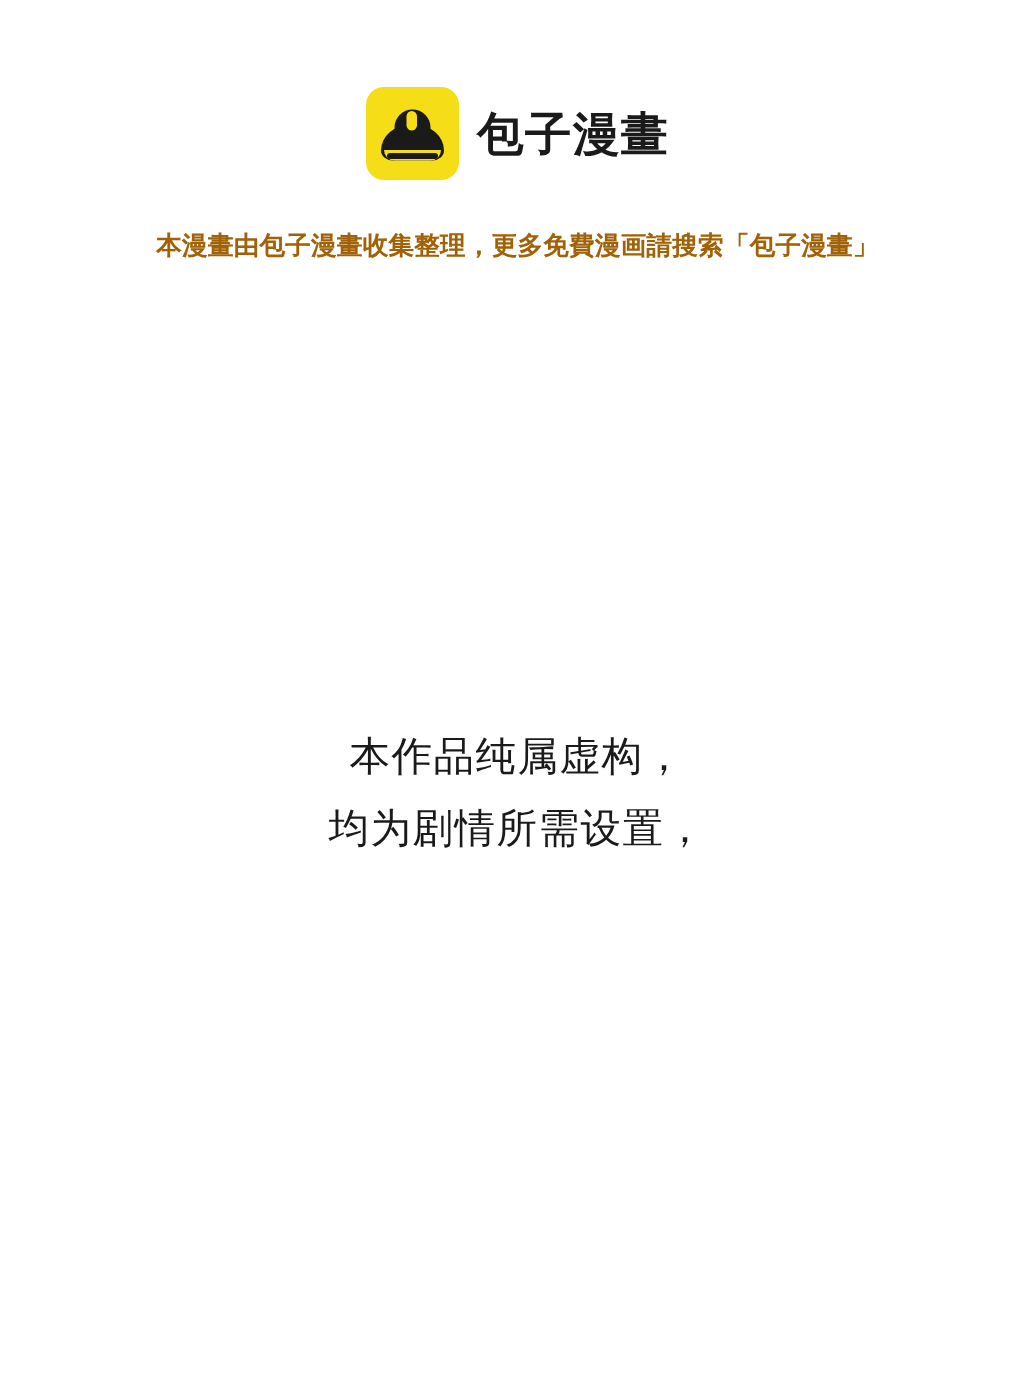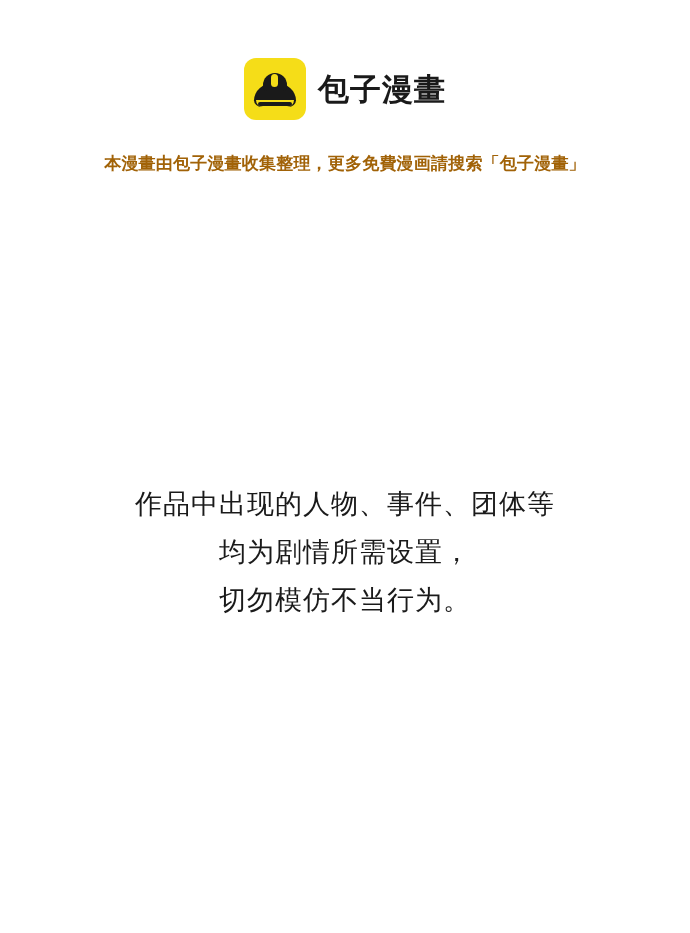--- a/index.html
+++ b/index.html
@@ -151,18 +151,17 @@
         <div class="bun-base"></div>
         <div class="bun-plate"></div>
       </div>
     </div>
     <div class="brand-name">包子漫畫</div>
   </div>
 
   <div class="notice">本漫畫由包子漫畫收集整理，更多免費漫画請搜索「包子漫畫」</div>
 
   <div class="disclaimer">
-    <span class="line">作品中出现的人物、事件、团体等</span>
+    <span class="line">本作品纯属虚构，</span>
     <span class="line">均为剧情所需设置，</span>
-    <span class="line">切勿模仿不当行为。</span>
   </div>
 
 </div>
 
 </body></html>

